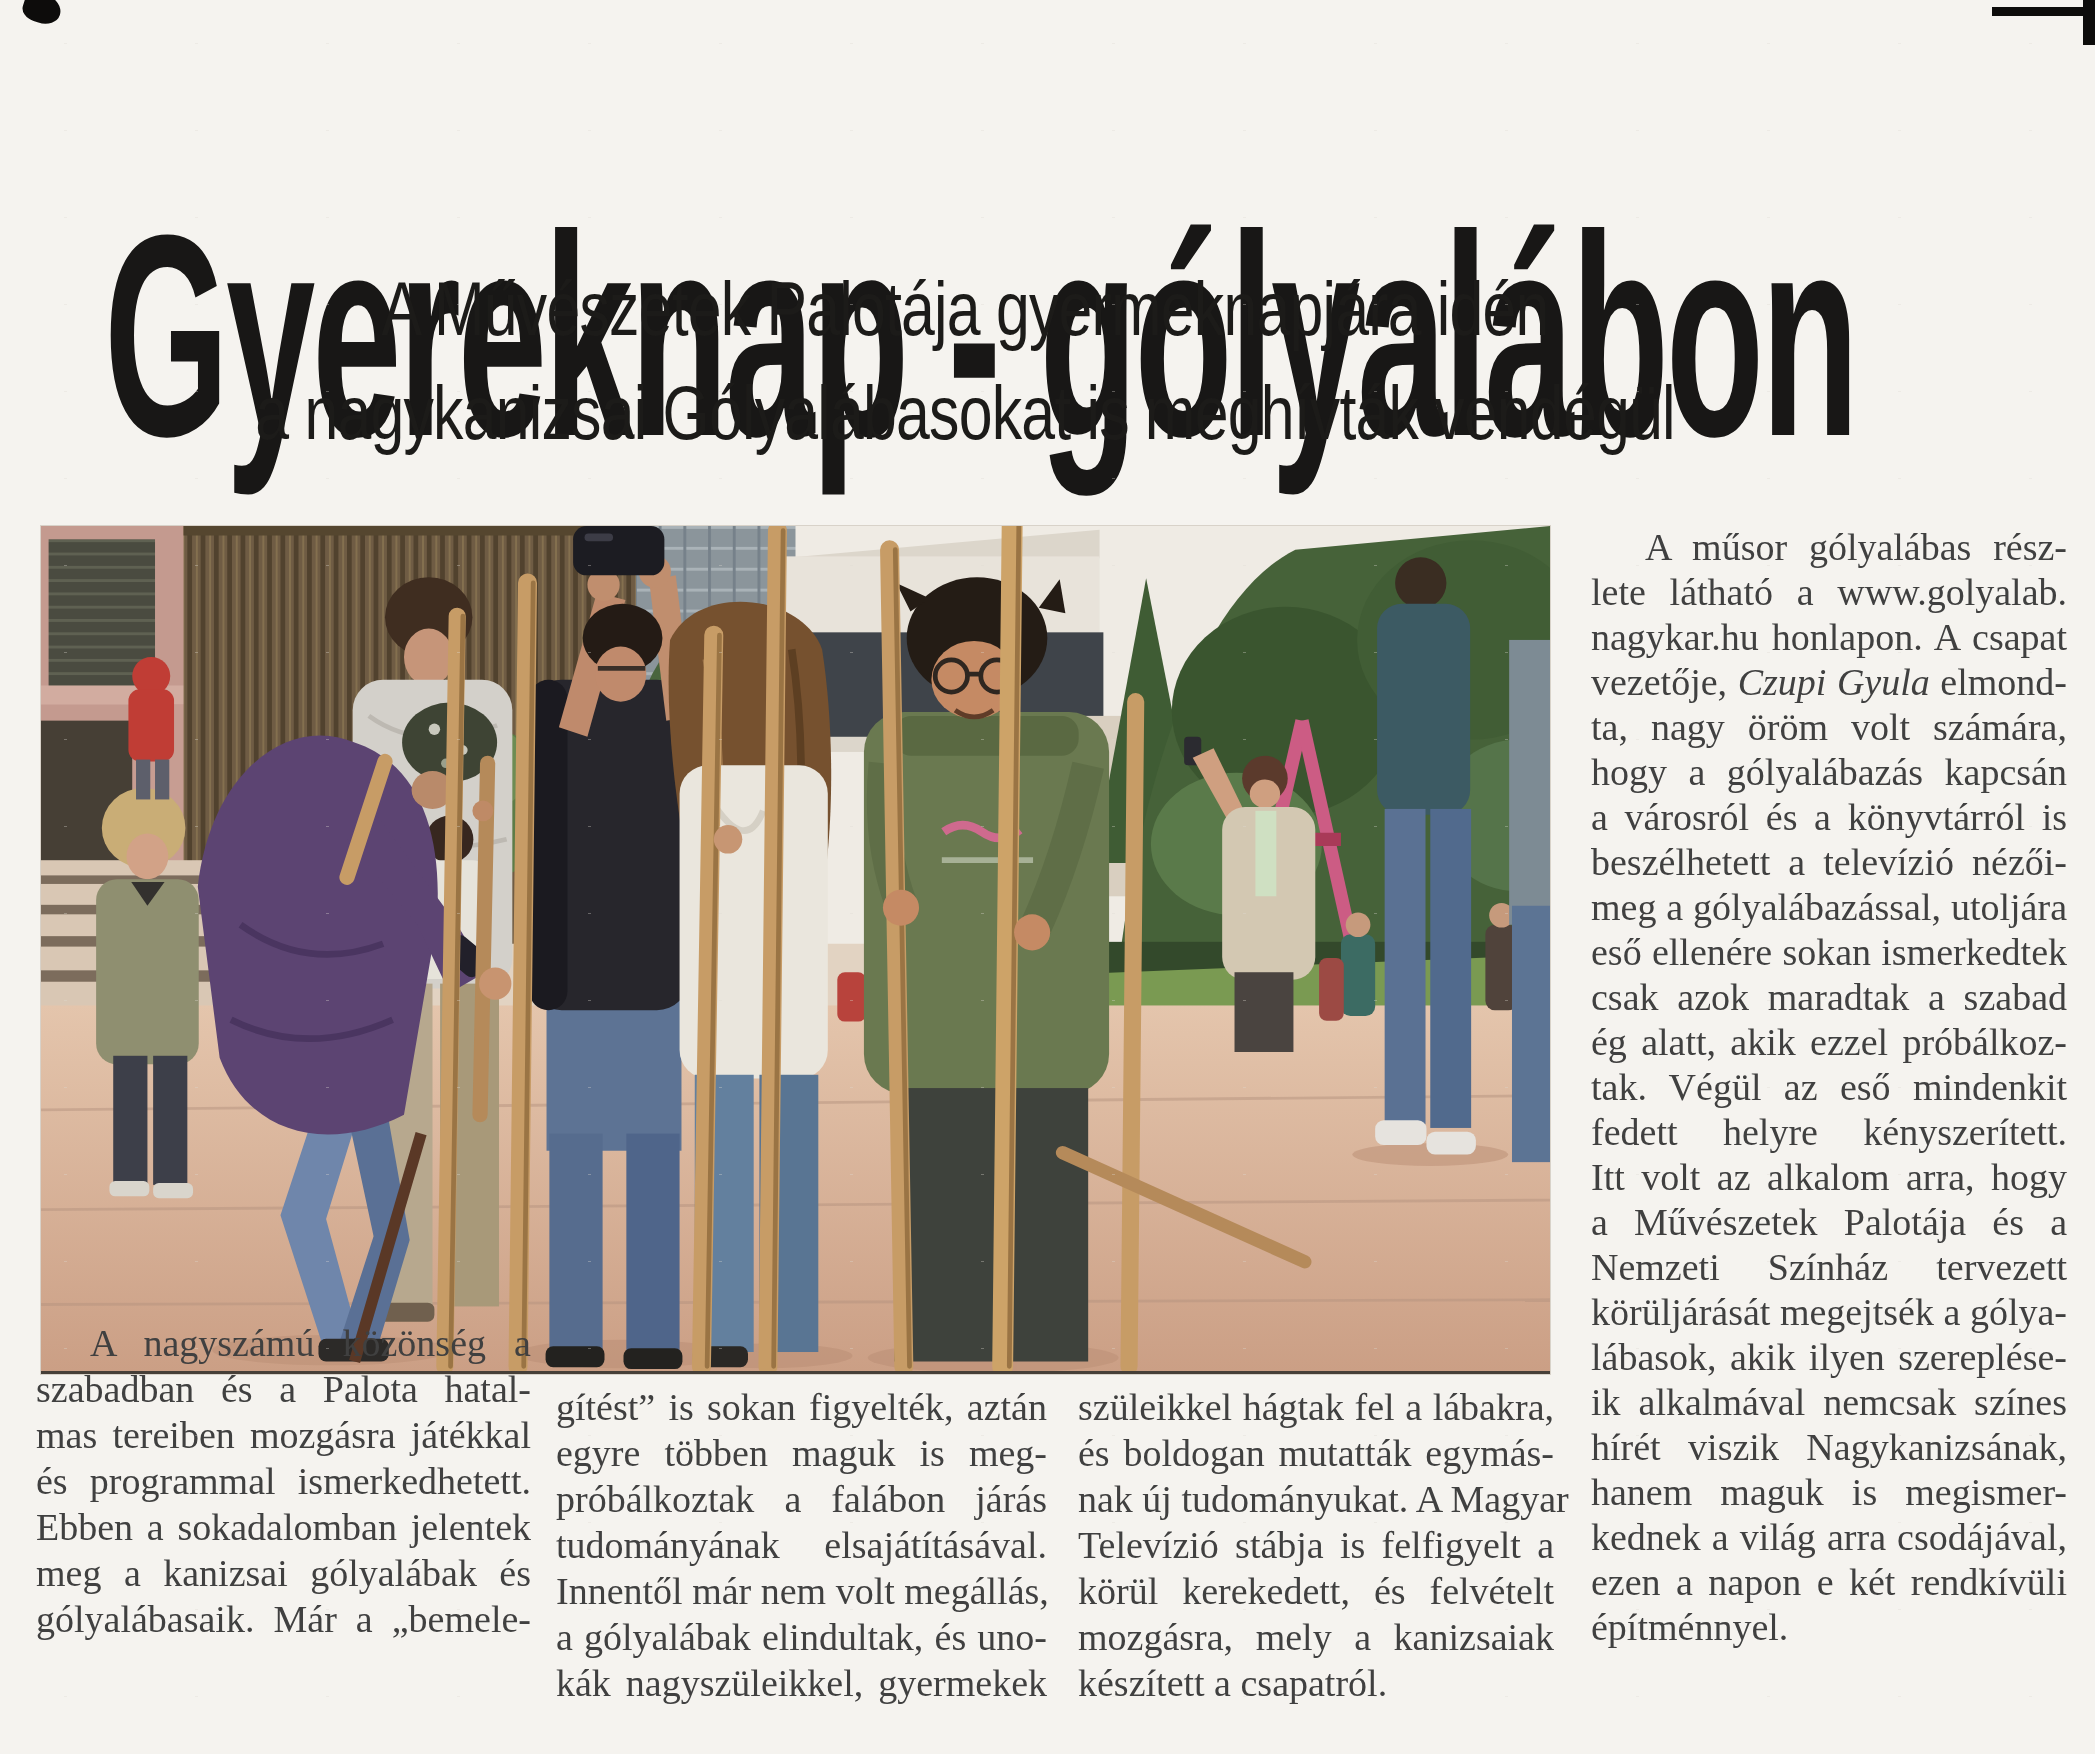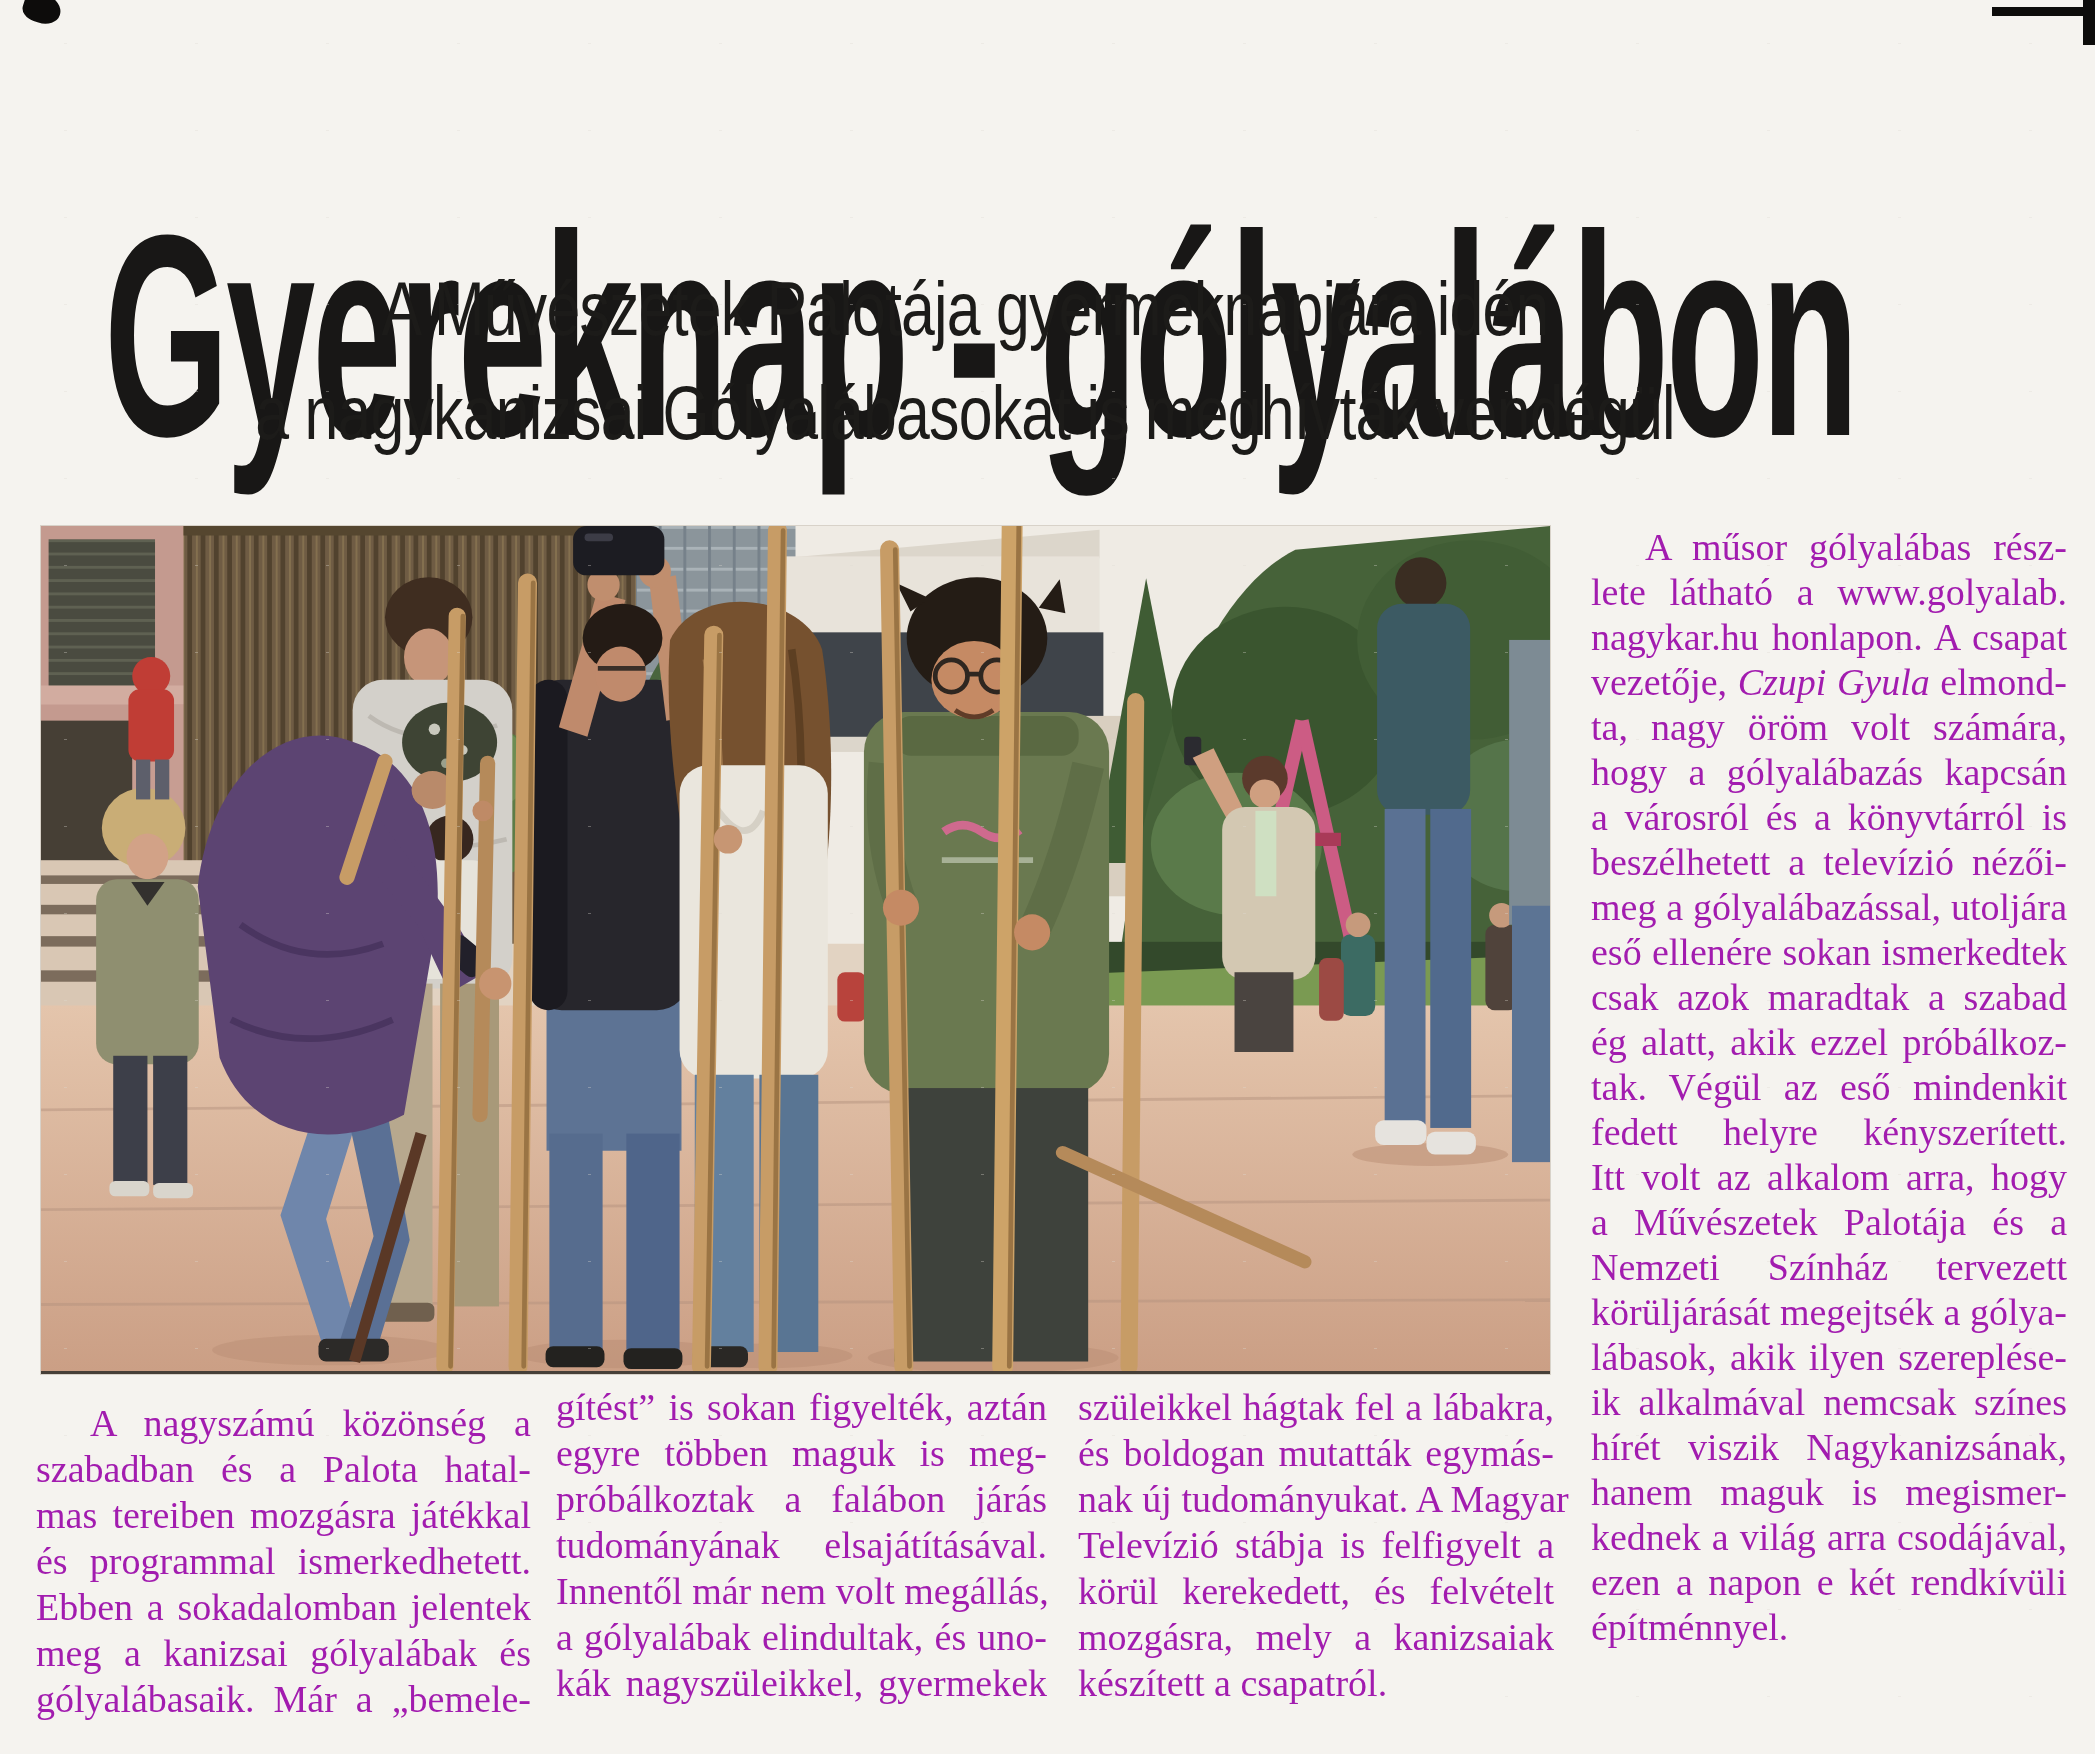--- a/index.html
+++ b/index.html
@@ -40,29 +40,29 @@
   #photo-wrap{
     position:absolute;left:41px;top:526px;width:1509px;height:845px;
     border-bottom:3.8px solid #463f38;
     box-shadow:0 0 0 1px #d8d2c9;
     background:#ece8e1;
   }
   #photo-wrap svg{display:block;width:100%;height:100%;}
 
   .col{
     position:absolute;
-    font-size:38px;color:#a21caf;
+    font-size:38px;color:#404040;
   }
   .col .line{
     text-align:justify;text-align-last:justify;
     white-space:nowrap;
   }
   .col .line.end{text-align-last:left;}
   .col .line.indent span:first-child{padding-left:54px;}
-  #col1{left:36px;  top:1400px;width:495px;line-height:46px;}
+  #col1{left:36px;  top:1320px;width:495px;line-height:46px;}
   #col2{left:556px; top:1384px;width:491px;line-height:46px;}
   #col3{left:1078px;top:1384px;width:476px;line-height:46px;}
   #col4{left:1591px;top:525px; width:476px;line-height:45px;}
 </style>
 </head>
 <body>
 
 <div class="scan-mark" id="mark-tl"></div>
 <div class="scan-mark" id="mark-tr-h"></div>
 <div class="scan-mark" id="mark-tr-v"></div>

